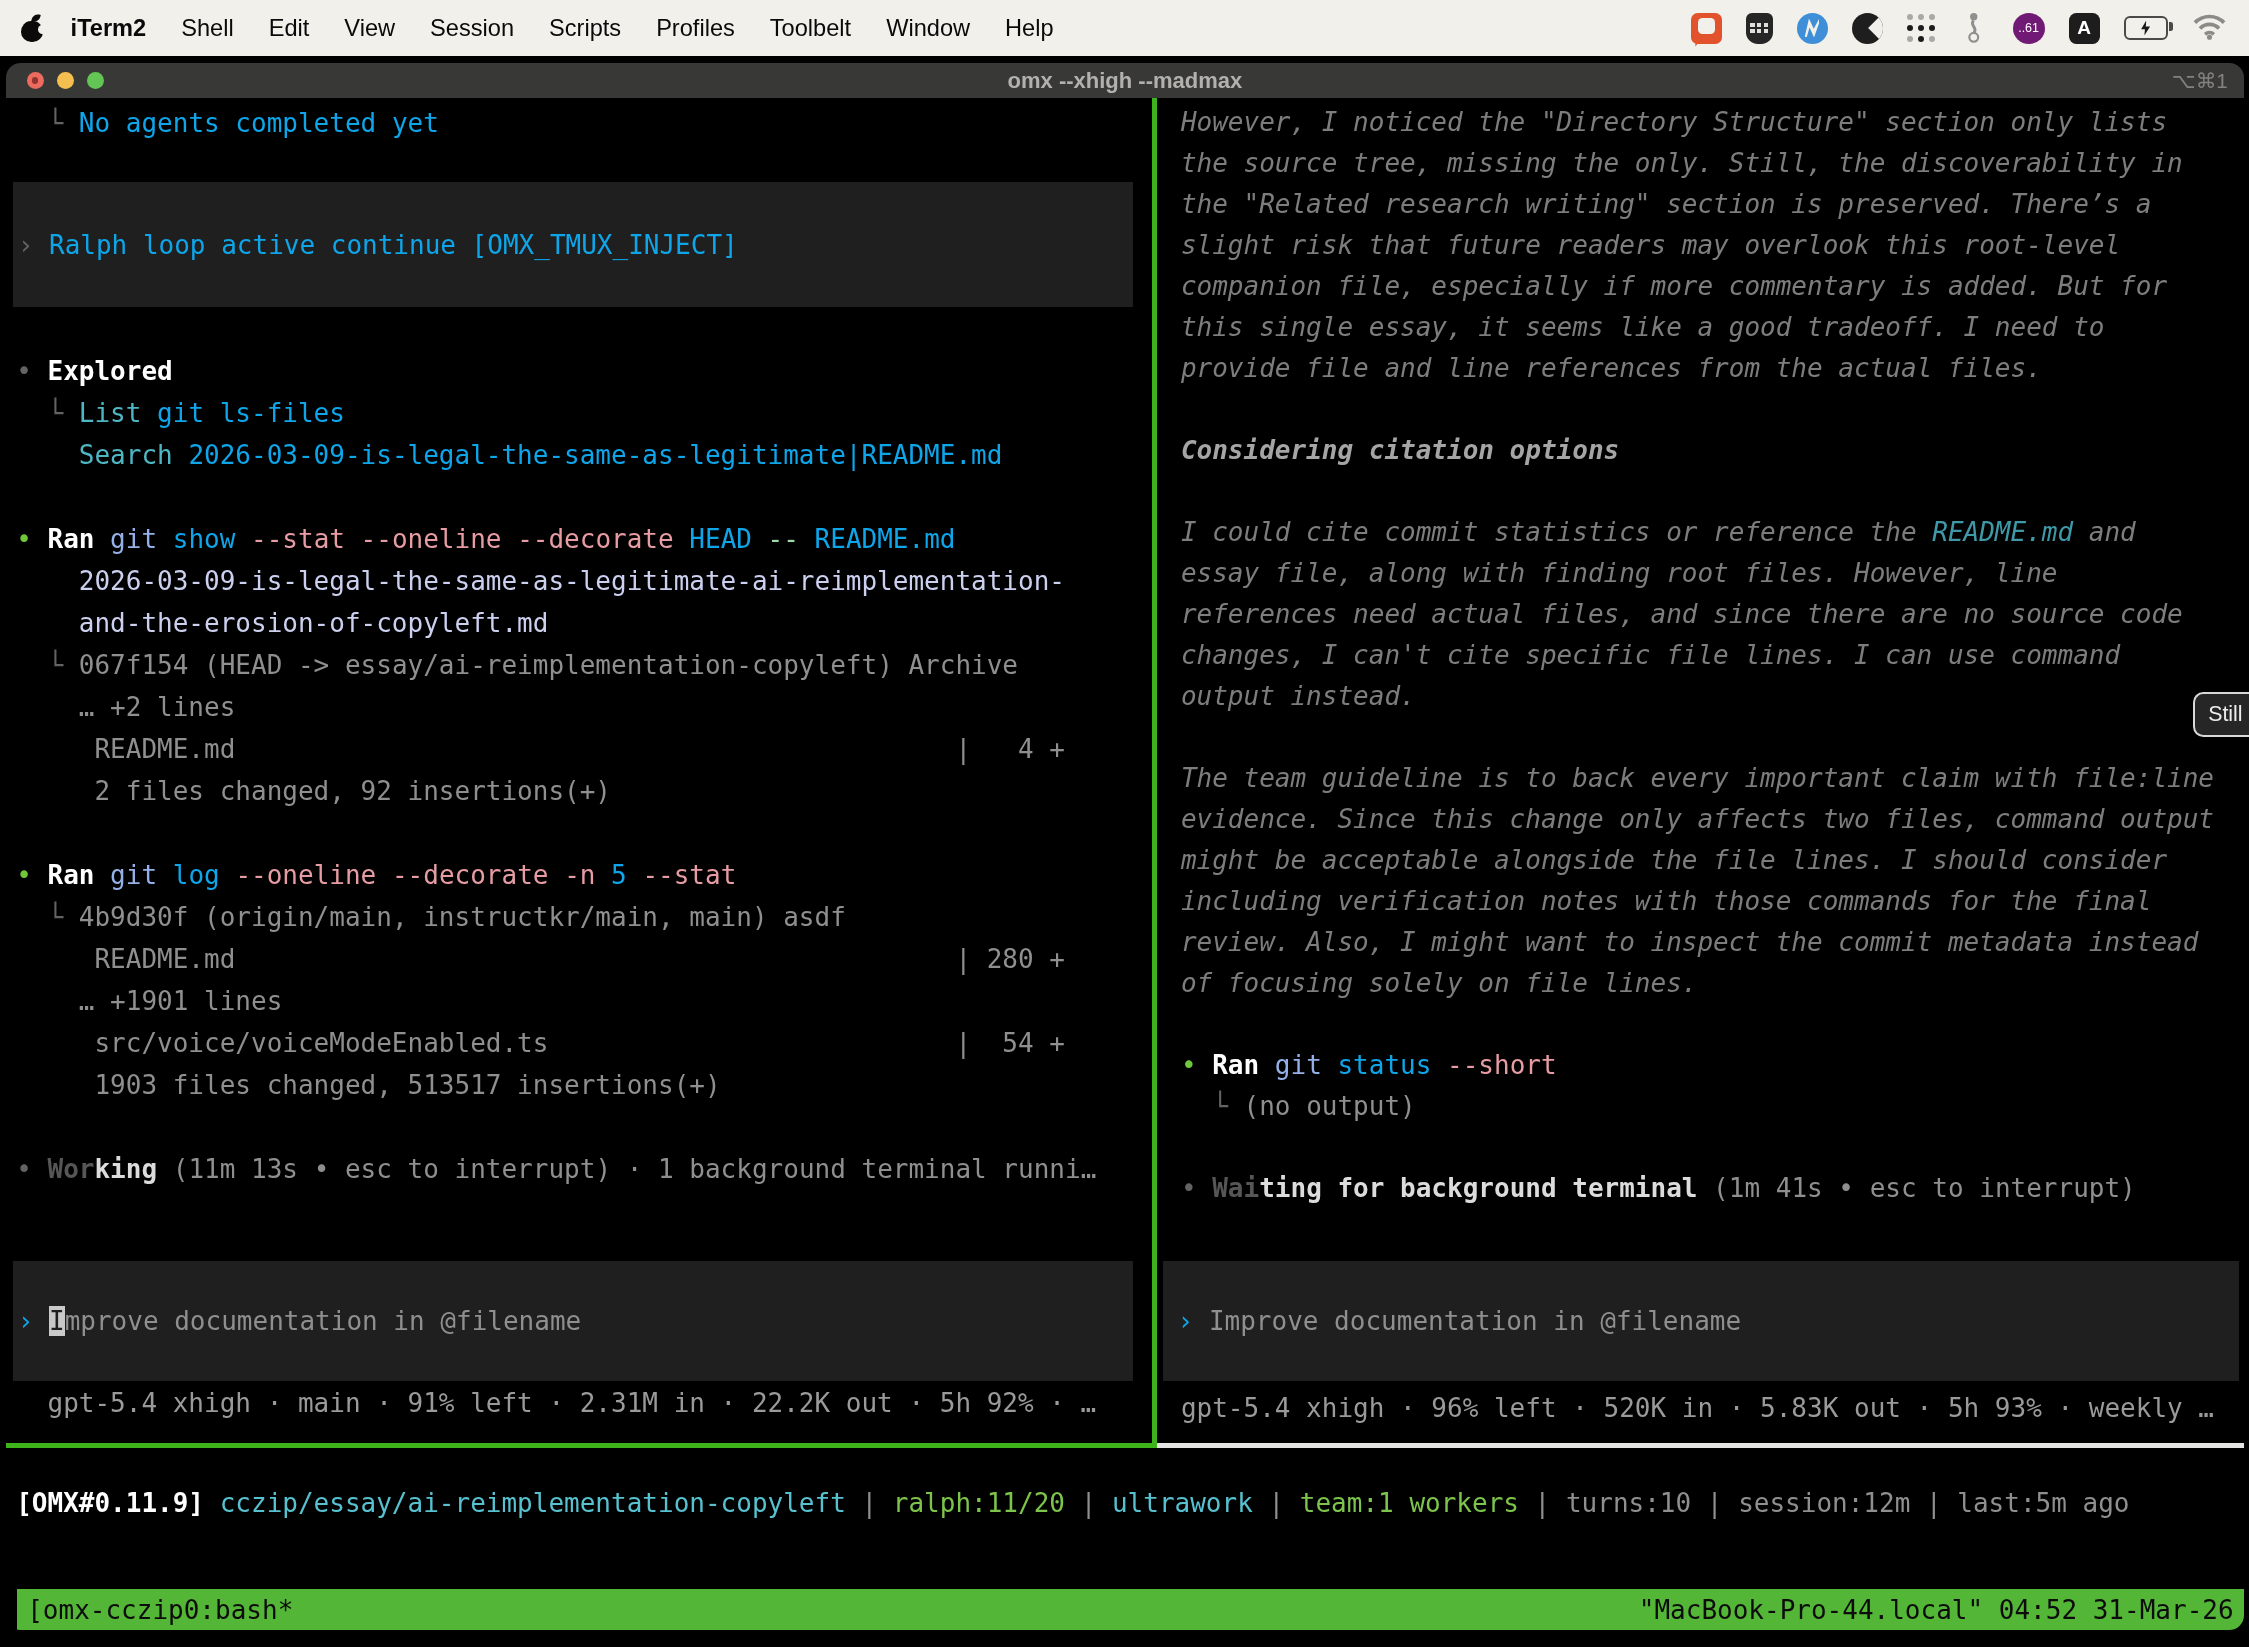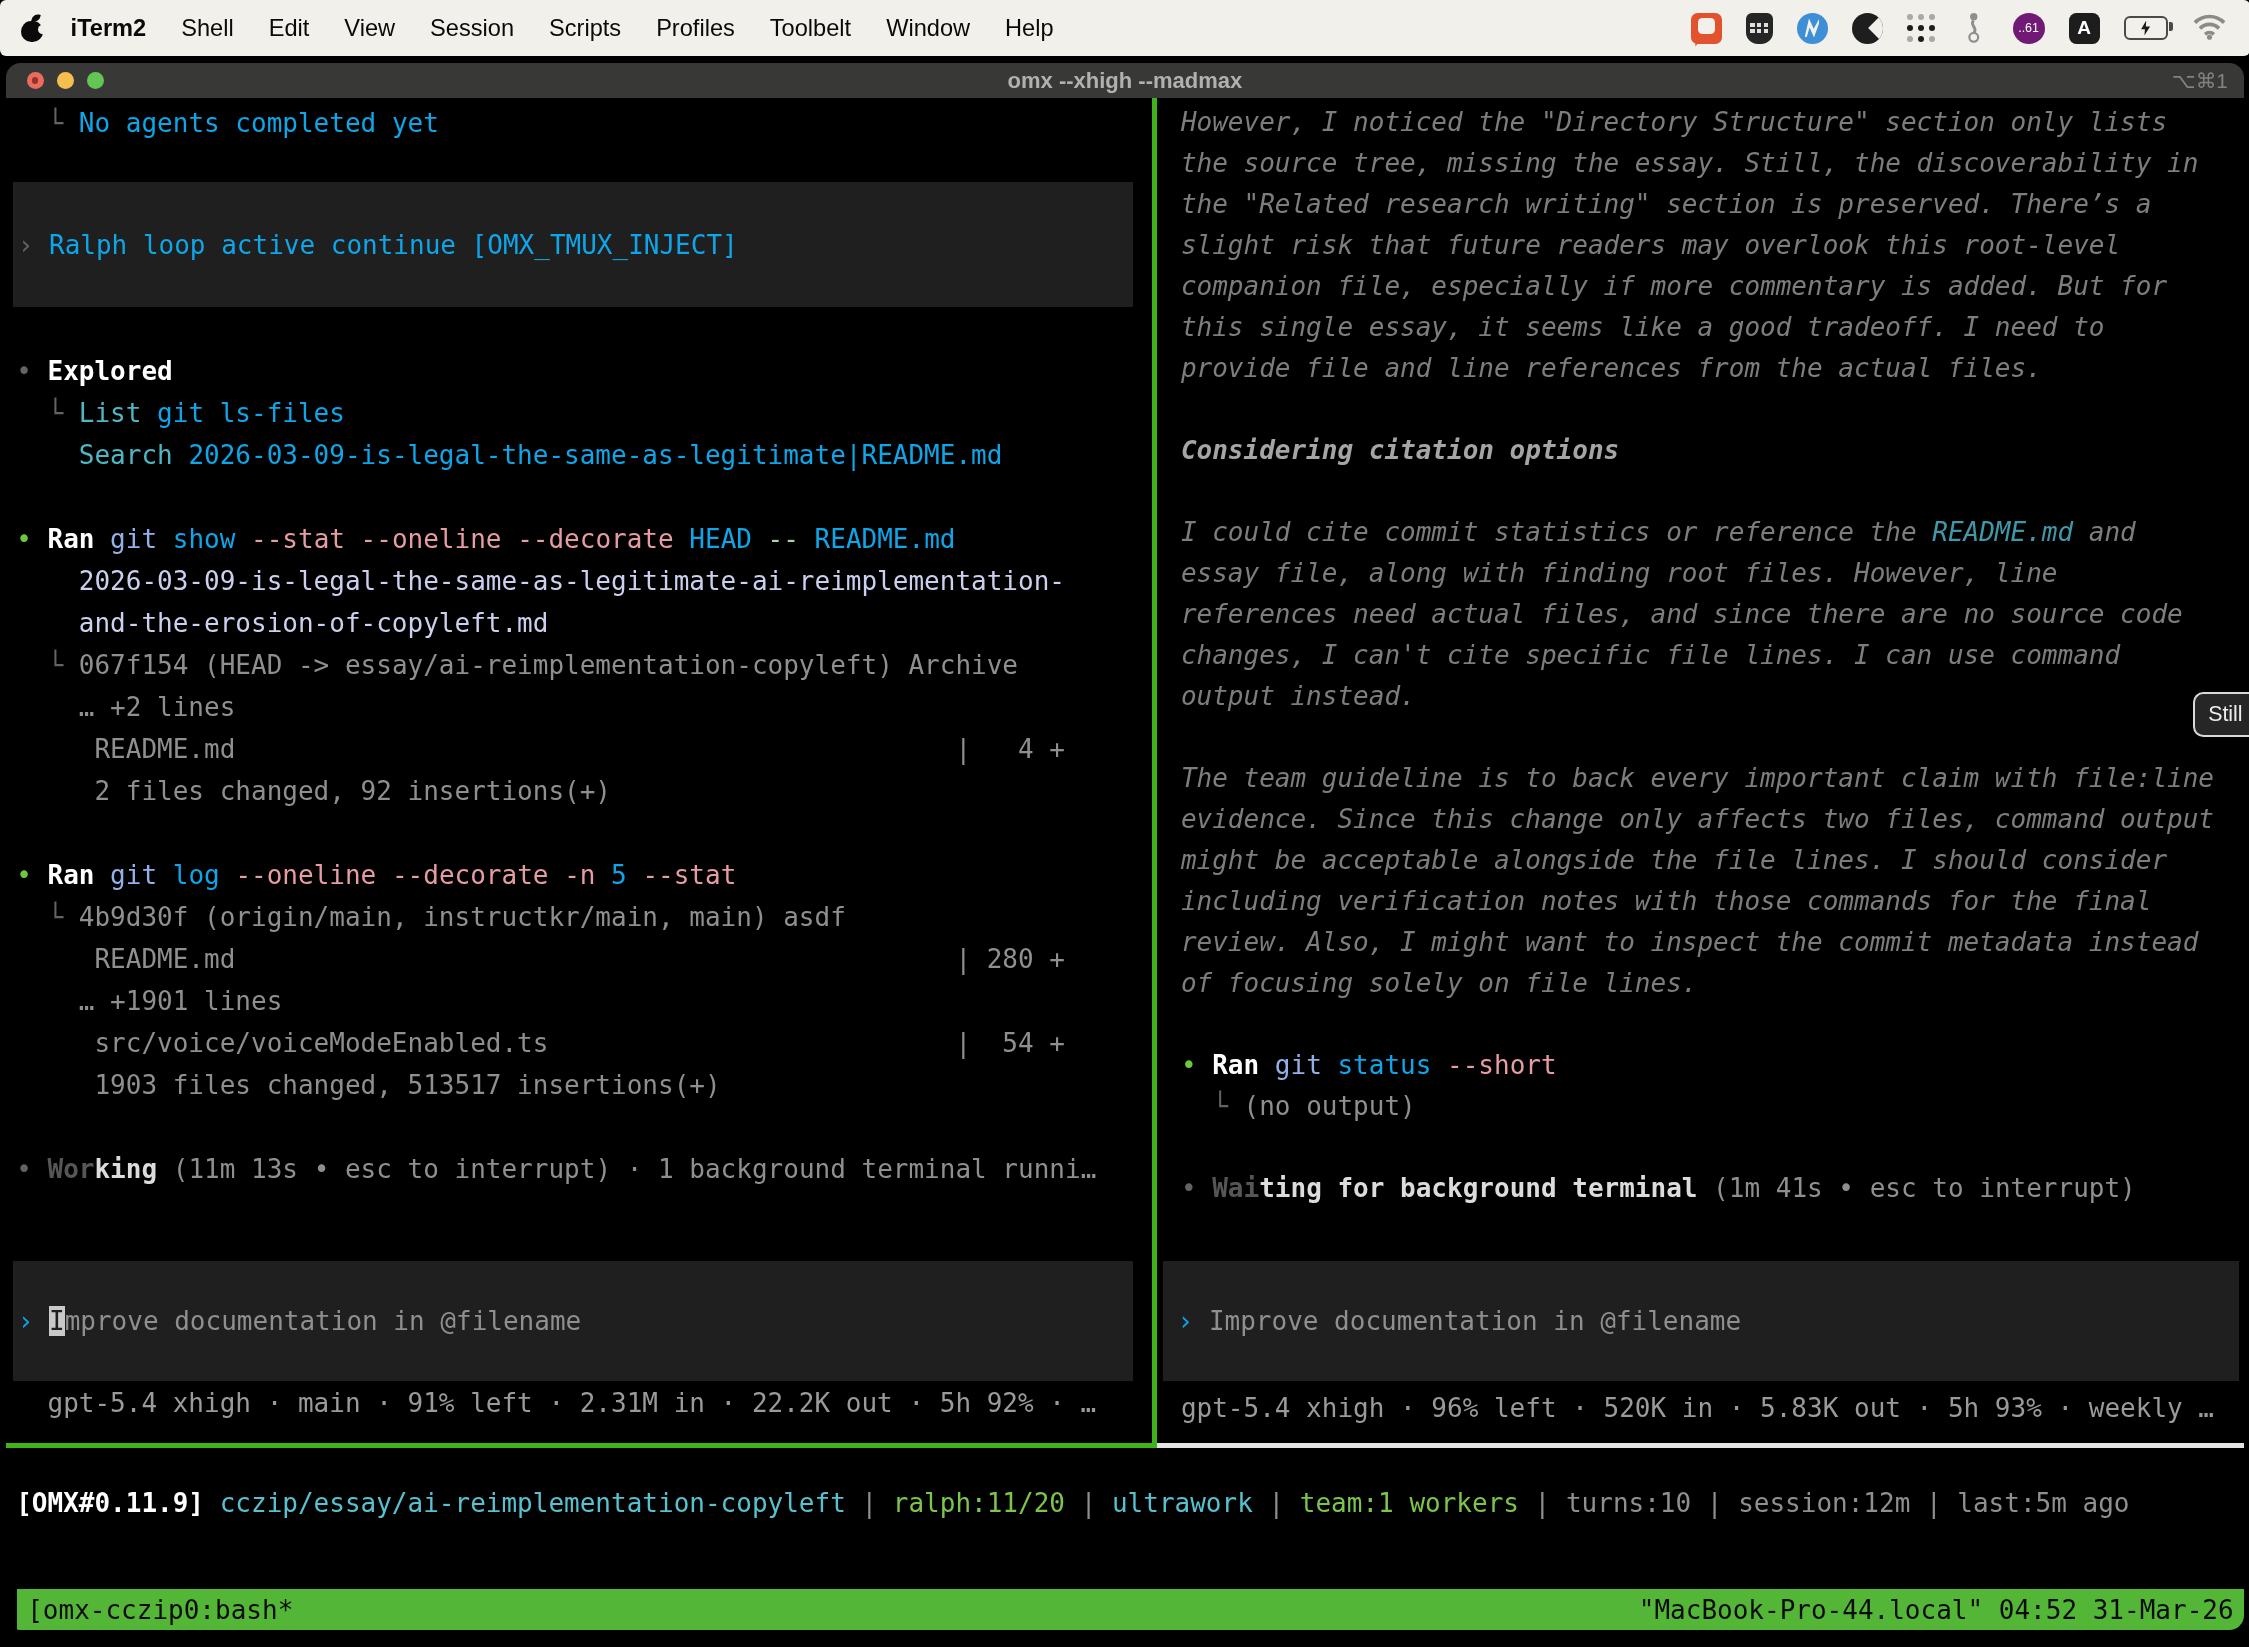--- a/index.html
+++ b/index.html
@@ -1,19 +1,19 @@
 <!DOCTYPE html>
 <html style="font-size:11.8px"><head>
 <meta charset="utf-8">
 <style>
   html,body{margin:0;padding:0;background:#000;}
   body{width:2250px;height:1648px;position:relative;overflow:hidden;font-family:"DejaVu Sans Mono",monospace;}
 
   
-  .menubar{position:absolute;top:0;left:0;right:0;height:56px;background:#f1f0ea;display:flex;align-items:center;padding:8px 19px;box-sizing:border-box;font-family:"Liberation Sans",sans-serif;z-index:5;border-radius:6px;}
+  .menubar{position:absolute;top:0;left:0;right:0;height:56px;background:#f1f0ea;display:flex;align-items:center;padding:8px 19px;box-sizing:border-box;font-family:"Liberation Sans",sans-serif;z-index:5;}
   .apple{width:25px;height:32px;position:relative;display:inline-block;}
   .apple i{position:absolute;left:12.5px;top:1.5px;width:8px;height:8px;background:#0a0a0a;border-radius:80% 0 80% 0;transform:rotate(12deg);}
   .apple::before{content:"";position:absolute;left:1.5px;top:8.9px;width:22px;height:21.4px;background:#0a0a0a;border-radius:46% 46% 48% 48%/52% 52% 48% 48%;}
   .apple::after{content:"";position:absolute;right:-3.7px;top:12.5px;width:9.6px;height:9.6px;background:#f1f0ea;border-radius:50%;}
   .appname{font-weight:bold;font-size:23.6px;color:#0a0a0a;margin-left:26.6px;}
   .menus{display:flex;margin-left:35px;}
   .mi{font-size:23.6px;color:#0a0a0a;margin-right:35px;}
   .statusicons{margin-left:auto;display:flex;align-items:center;gap:24px;padding-right:4.4px;}
   .ic-chat{width:31px;height:31px;background:#e2532d;border-radius:6.6px;position:relative;}
   .ic-chat::before{content:"";position:absolute;left:6.6px;top:5.2px;width:17.7px;height:16px;background:#f1f0ea;border-radius:4.4px;}
@@ -192,21 +192,21 @@
     <div class="statusline-left">
         <div class="tl"><span class="sg st">  gpt-5.4 xhigh · main · 91% left · 2.31M in · 22.2K out · 5h 92% · …</span></div>
       </div>
   </div>
 
   <div class="divider"></div>
 
   <div class="pane pane-right">
     <div class="mainblock-right">
         <div class="tl"><span class="sg it">However, I noticed the "Directory Structure" section only lists</span></div>
-        <div class="tl"><span class="sg it">the source tree, missing the essay. Still, the discoverability in</span></div>
+        <div class="tl"><span class="sg it">the source tree, missing the only. Still, the discoverability in</span></div>
         <div class="tl"><span class="sg it">the "Related research writing" section is preserved. There’s a</span></div>
         <div class="tl"><span class="sg it">slight risk that future readers may overlook this root-level</span></div>
         <div class="tl"><span class="sg it">companion file, especially if more commentary is added. But for</span></div>
         <div class="tl"><span class="sg it">this single essay, it seems like a good tradeoff. I need to</span></div>
         <div class="tl"><span class="sg it">provide file and line references from the actual files.</span></div>
         <div class="tl"> </div>
         <div class="tl"><span class="sg hd">Considering citation options</span></div>
         <div class="tl"> </div>
         <div class="tl"><span class="sg it">I could cite commit statistics or reference the </span><span class="sg cyl">README.md</span><span class="sg it"> and</span></div>
         <div class="tl"><span class="sg it">essay file, along with finding root files. However, line</span></div>

